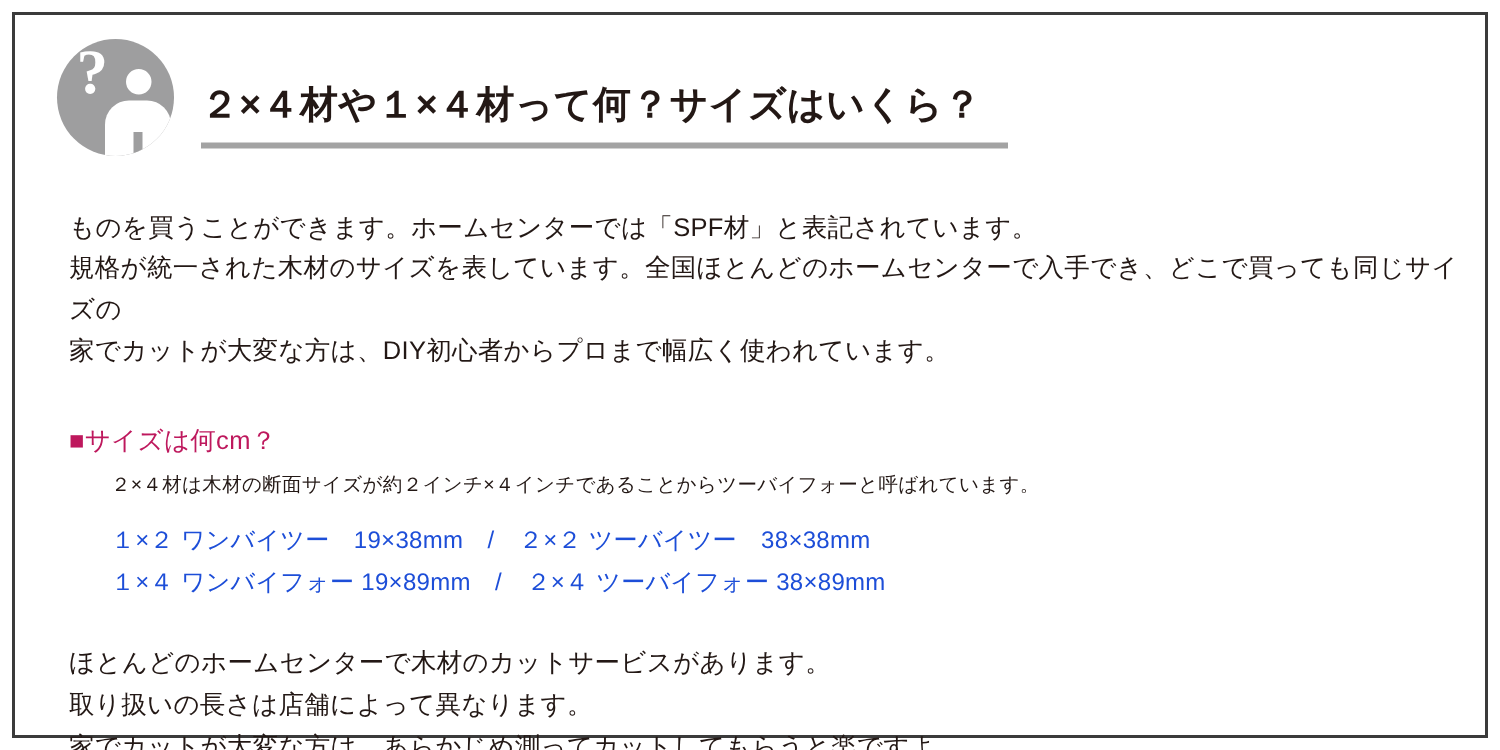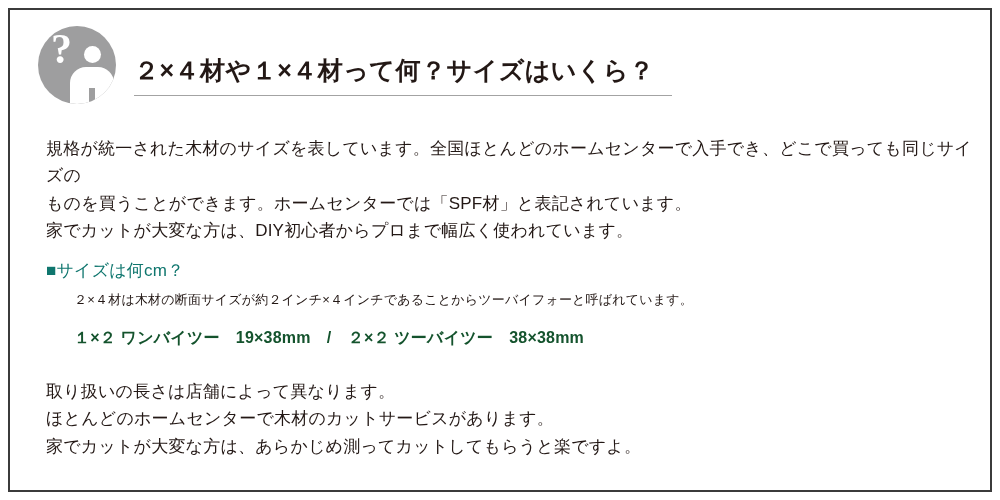--- a/index.html
+++ b/index.html
@@ -94,60 +94,59 @@
     padding-left: 18px;
     padding-top: 12px;
   }
   .title {
     font-size: 25px;
     font-weight: bold;
     letter-spacing: 0.5px;
     color: #231815;
     line-height: 1.2;
     padding-bottom: 10px;
-    border-bottom: 1px solid #a3a3a3;
+    border-bottom: 4px solid #a3a3a3;
     display: block;
     margin-right: 300px;
   }
   
   .body-block {
     margin-top: 22px;
     padding-left: 14px;
   }
   .p {
     font-size: 17px;
     line-height: 1.62;
     color: #231815;
     letter-spacing: 0.2px;
   }
   .section-head {
     font-size: 17px;
-    color: #0f766e;
-    margin-top: 14px;
+    color: #be185d;
+    margin-top: 34px;
     padding-left: 14px;
     letter-spacing: 0.2px;
   }
   .indent-1 {
     font-size: 13px;
     color: #231815;
     margin-top: 8px;
     padding-left: 42px;
     letter-spacing: 0.2px;
     line-height: 1.6;
   }
   .spec-list {
     margin-top: 14px;
     padding-left: 42px;
   }
   .spec-row {
     font-size: 16px;
-    color: #14532d;
+    color: #1d4ed8;
     line-height: 1.72;
     letter-spacing: 0.2px;
-    font-weight: bold;
   }
   .tail-block {
     margin-top: 26px;
     padding-left: 14px;
   }
   .tail-row {
     font-size: 17px;
     line-height: 1.62;
     color: #231815;
     letter-spacing: 0.2px;
@@ -166,34 +165,35 @@
           <span class="head"></span>
           <span class="body"></span>
           <span class="legsplit"></span>
         </div>
         <div class="title-wrap">
           <h1 class="title">２×４材や１×４材って何？サイズはいくら？</h1>
         </div>
       </div>
 
       <div class="body-block">
+        <div class="p">ものを買うことができます。ホームセンターでは「SPF材」と表記されています。</div>
         <div class="p">規格が統一された木材のサイズを表しています。全国ほとんどのホームセンターで入手でき、どこで買っても同じサイズの</div>
-        <div class="p">ものを買うことができます。ホームセンターでは「SPF材」と表記されています。</div>
         <div class="p">家でカットが大変な方は、DIY初心者からプロまで幅広く使われています。</div>
       </div>
 
       <div class="section-head">■サイズは何cm？</div>
       <div class="indent-1">２×４材は木材の断面サイズが約２インチ×４インチであることからツーバイフォーと呼ばれています。</div>
 
       <div class="spec-list">
         <div class="spec-row">１×２ ワンバイツー　19×38mm　/　２×２ ツーバイツー　38×38mm</div>
+        <div class="spec-row">１×４ ワンバイフォー 19×89mm　/　２×４ ツーバイフォー 38×89mm</div>
       </div>
 
       <div class="tail-block">
+        <div class="tail-row">ほとんどのホームセンターで木材のカットサービスがあります。</div>
         <div class="tail-row">取り扱いの長さは店舗によって異なります。</div>
-        <div class="tail-row">ほとんどのホームセンターで木材のカットサービスがあります。</div>
         <div class="tail-row">家でカットが大変な方は、あらかじめ測ってカットしてもらうと楽ですよ。</div>
 
       </div>
 
     </div>
   </div>
 </div>
 
 </body></html>

